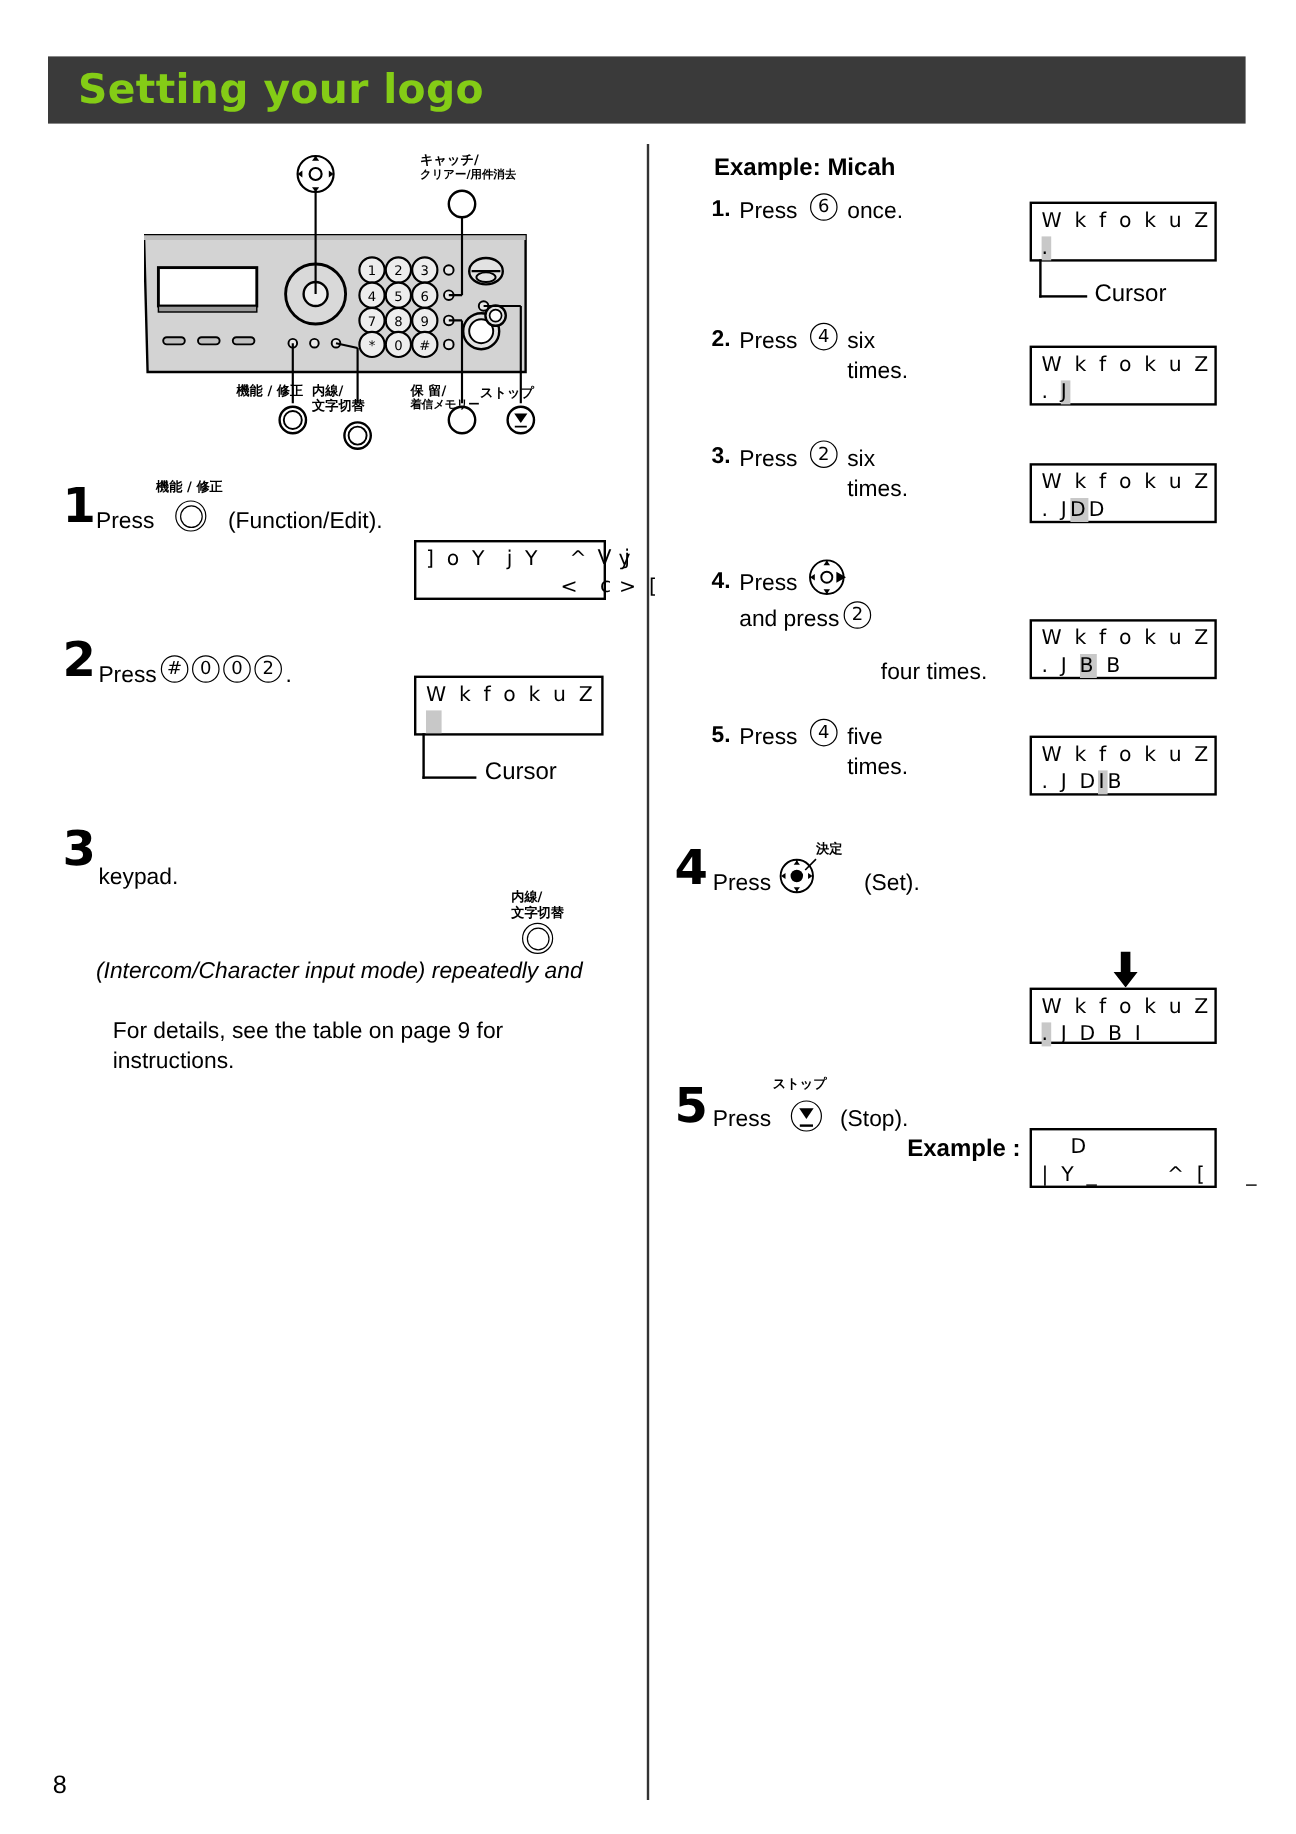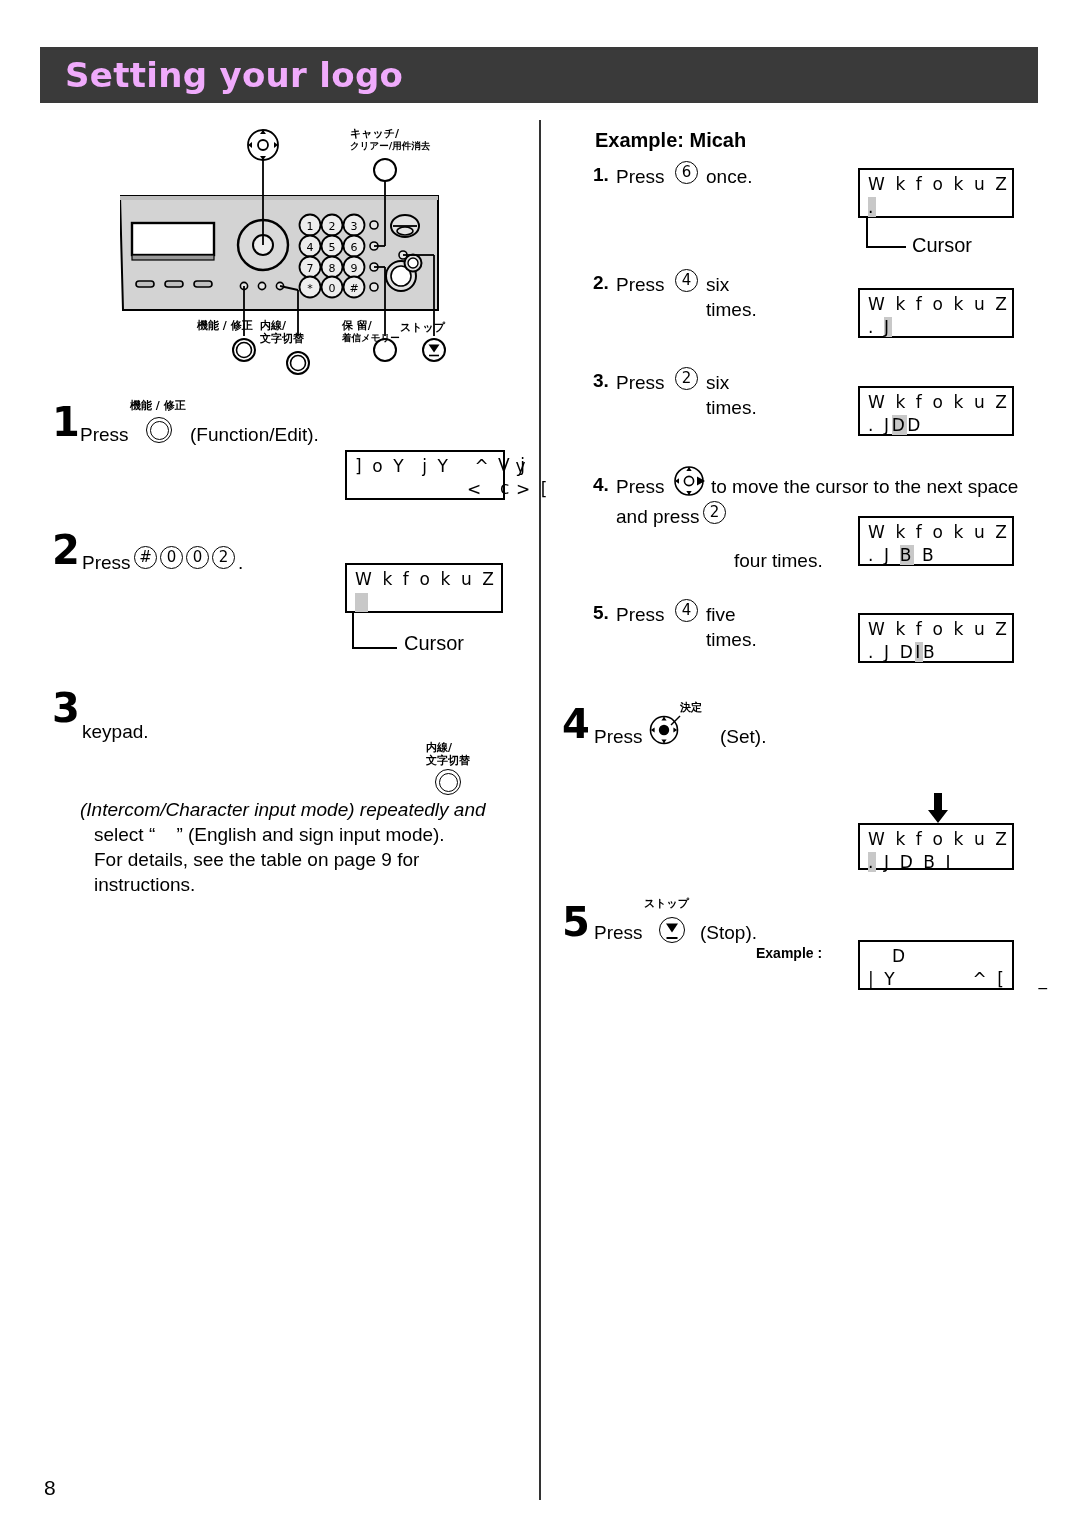--- a/index.html
+++ b/index.html
@@ -25,21 +25,21 @@
     position: absolute;
     left: 40px;
     top: 47px;
     width: 998px;
     height: 56px;
     background: #3a3a3a;
     display: flex;
     align-items: center;
   }
   .title-bar .title-text {
-    color: #f0abfc;
+    color: #84cc16;
     font-size: 34px;
     font-weight: bold;
     letter-spacing: 0.3px;
     margin-left: 25px;
     font-family: "DejaVu Sans", sans-serif;
   }
 
   
   .col-divider {
     position: absolute;
@@ -384,23 +384,20 @@
     <span class="stepnum abs" style="left:0; top:0px;">3</span>
     <div class="txt abs" style="left:30px; top:31px;">keypad.</div>
 
     <div class="abs jp" style="left:374px; top:54px; width:66px;">
       <div>内線/</div>
       <div>文字切替</div>
     </div>
     <span class="abs dbl-ring" style="left:383px; top:81px;"></span>
 
     <div class="txt abs" style="left:28px; top:109px;font-style:italic;">(Intercom/Character input mode) repeatedly and</div>
-    <div class="abs" style="left:42px; top:134px;">
-      <span class="txt">select “</span><span class="txt">&nbsp;&nbsp;&nbsp;&nbsp;</span><span class="txt">” (English and sign input mode).</span>
-    </div>
     <div class="txt abs" style="left:42px; top:159px;">For details, see the table on page 9 for instructions.</div>
   </div>
 
   <div class="abs txt bold" style="left:595px; top:127px; font-size:20px;">Example: Micah</div>
 
   <div class="abs" style="left:593px; top:160px;">
     <span class="substep-num abs" style="left:0; top:4px;">1.</span>
     <span class="txt abs" style="left:23px; top:4px;">Press</span>
     <span class="abs key-circle num-key" style="left:82px; top:1px;">6</span>
     <span class="txt abs" style="left:113px; top:4px;">once.</span>
@@ -445,21 +442,20 @@
         <circle cx="17" cy="17" r="14" fill="#fff" stroke="#000" stroke-width="1.6"></circle>
         <circle cx="17" cy="17" r="4.6" fill="#fff" stroke="#000" stroke-width="1.6"></circle>
         <path d="M14.3 7 h5.4 l-2.7 -4 z" fill="#000"></path>
         <path d="M14.3 27 h5.4 l-2.7 4 z" fill="#000"></path>
         <path d="M7 14.3 v5.4 l-4 -2.7 z" fill="#000"></path>
         <path d="M25 12.4 v9.2 l8 -4.6 z" fill="#000"></path>
         <line x1="17" y1="3" x2="17" y2="5" stroke="#000" stroke-width="1.4"></line>
         <line x1="17" y1="29" x2="17" y2="31" stroke="#000" stroke-width="1.4"></line>
       </svg>
     </span>
-    <span class="txt abs" style="left:118px; top:6px;">to move the cursor to the next space</span>
     <span class="txt abs" style="left:23px; top:36px;">and press</span>
     <span class="abs key-circle num-key" style="left:110px; top:33px;">2</span>
     <span class="txt abs" style="left:141px; top:36px;margin-top:44px;">four times.</span>
   </div>
   <div class="lcd" style="left:858px; top:516px; width:156px; height:50px;">
     <span class="line">W k f o k u Z</span>
     <span class="line"><span>. J </span><span class="hl">B</span><span> B</span></span>
   </div>
 
   <div class="abs" style="left:593px; top:598px;">
@@ -508,21 +504,21 @@
   <div class="abs" style="left:562px; top:896px;">
     <span class="stepnum abs" style="left:0; top:6px;">5</span>
     <span class="txt abs" style="left:32px; top:24px;">Press</span>
     <span class="abs jp" style="left:82px; top:2px; width:58px;">ストップ</span>
     <span class="abs stop-key" style="left:97px; top:21px;">
       <span class="tri"></span><span class="bar"></span>
     </span>
     <span class="txt abs" style="left:138px; top:24px;">(Stop).</span>
   </div>
 
-  <div class="abs txt bold" style="left:756px; top:944px; font-size:14px;">Example :</div>
+  <div class="abs txt bold" style="left:756px; top:944px; font-size:20px;">Example :</div>
   <div class="lcd" style="left:858px; top:940px; width:156px; height:50px;">
     <span class="line">   D</span>
     <span class="line">| Y _       ^ [    _</span>
   </div>
 
   <div class="page-num">8</div>
 
 </div>
 
 </body></html>

